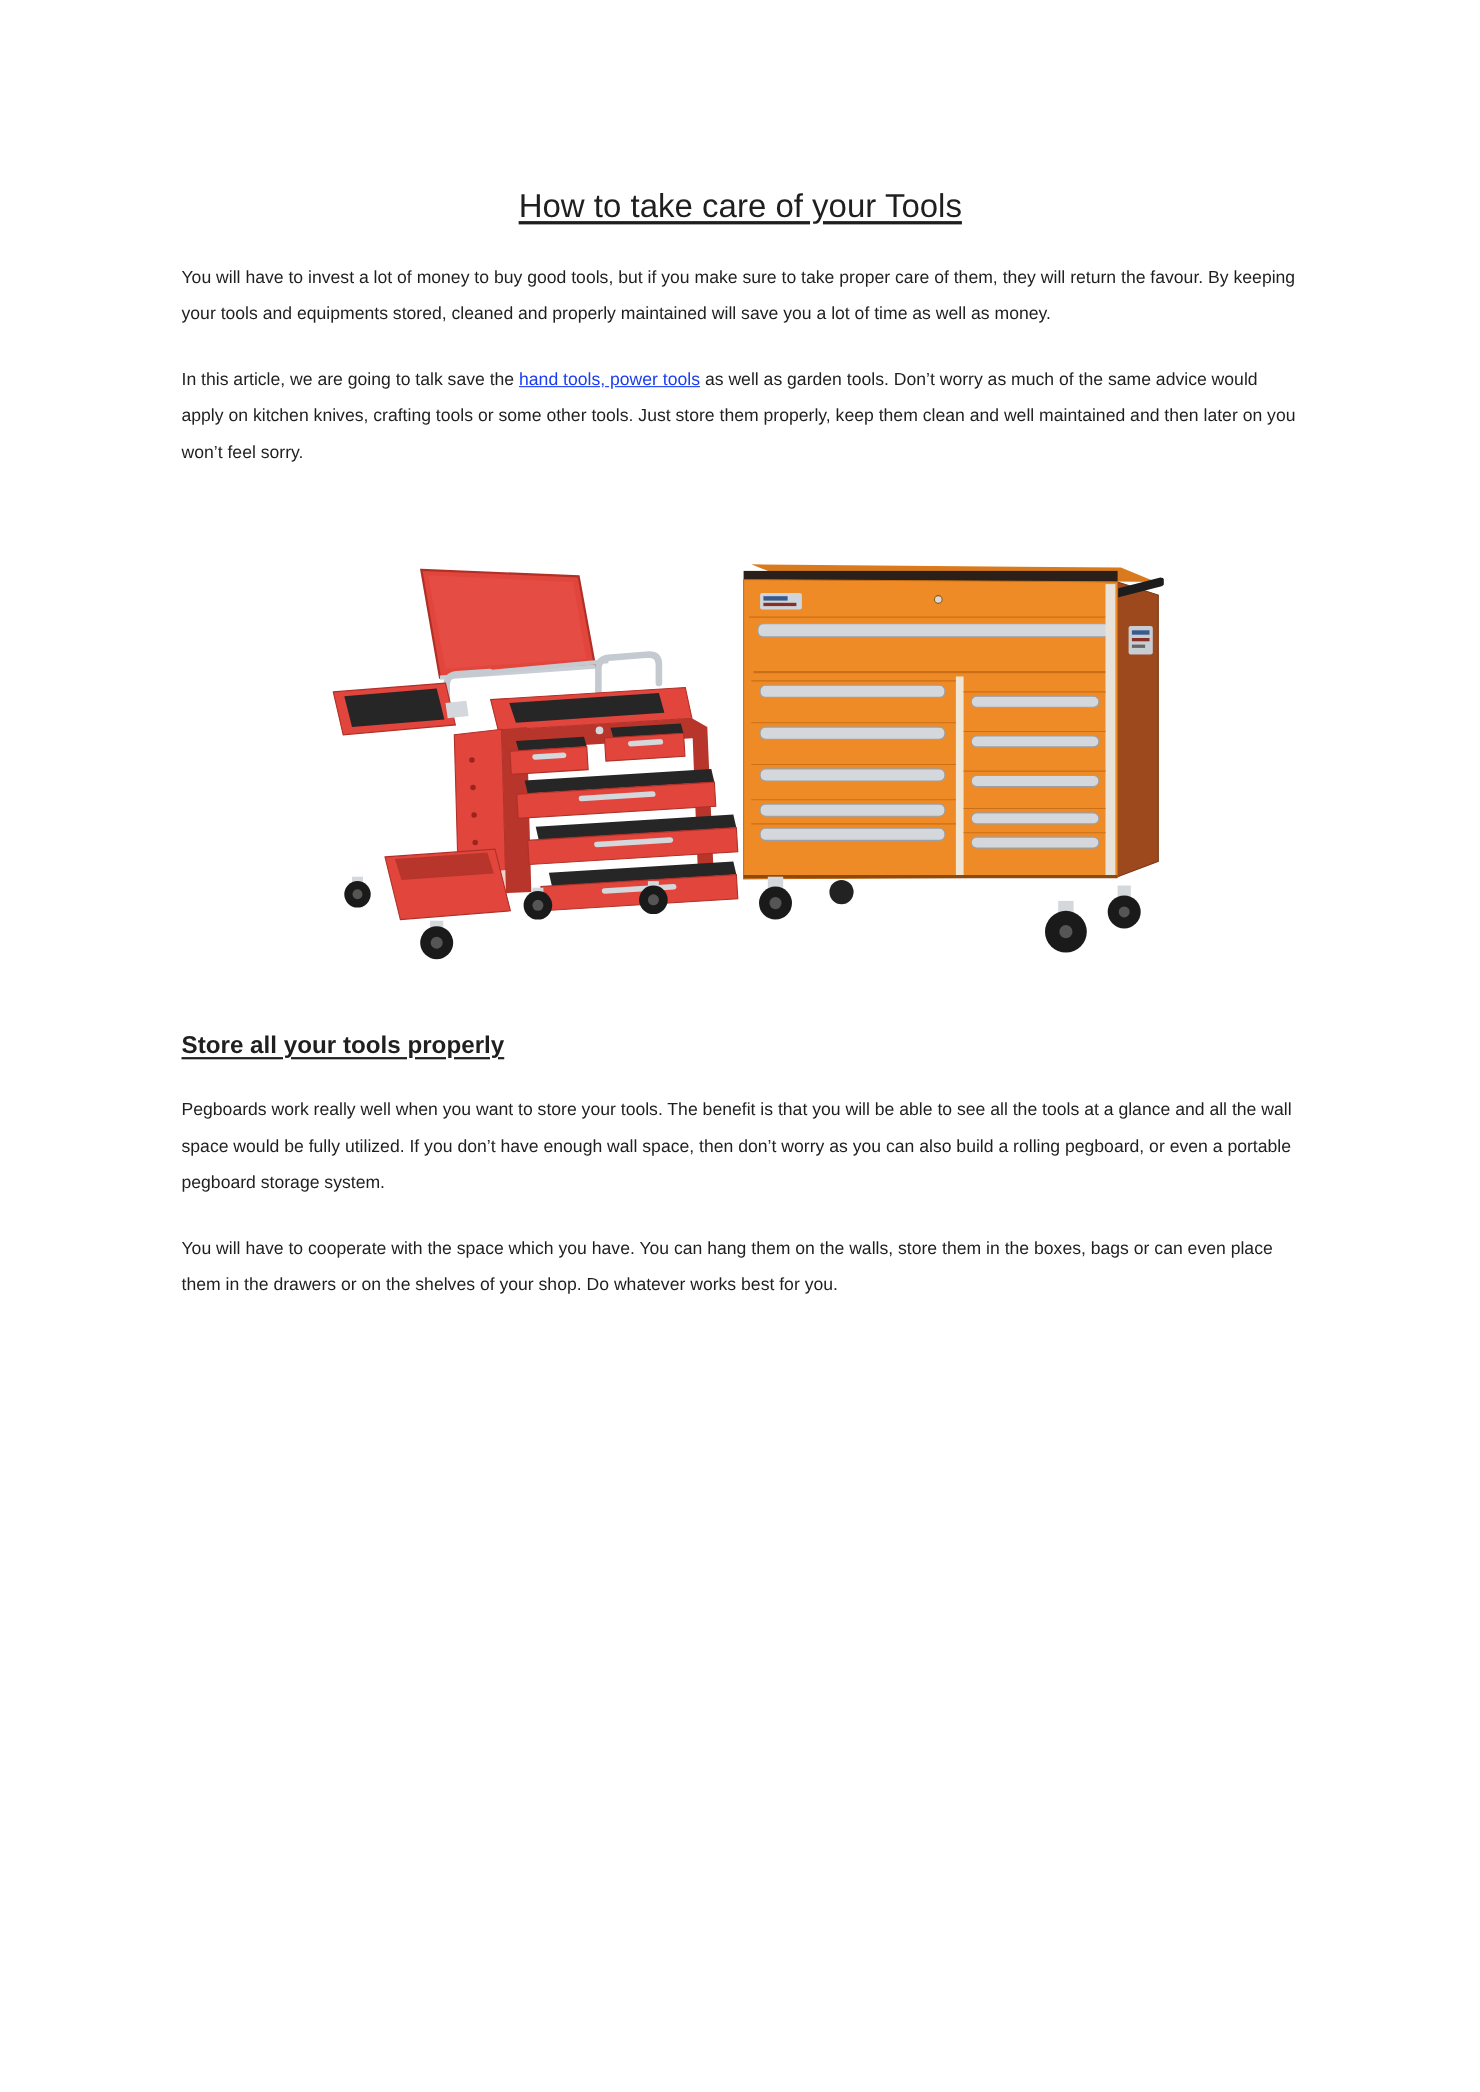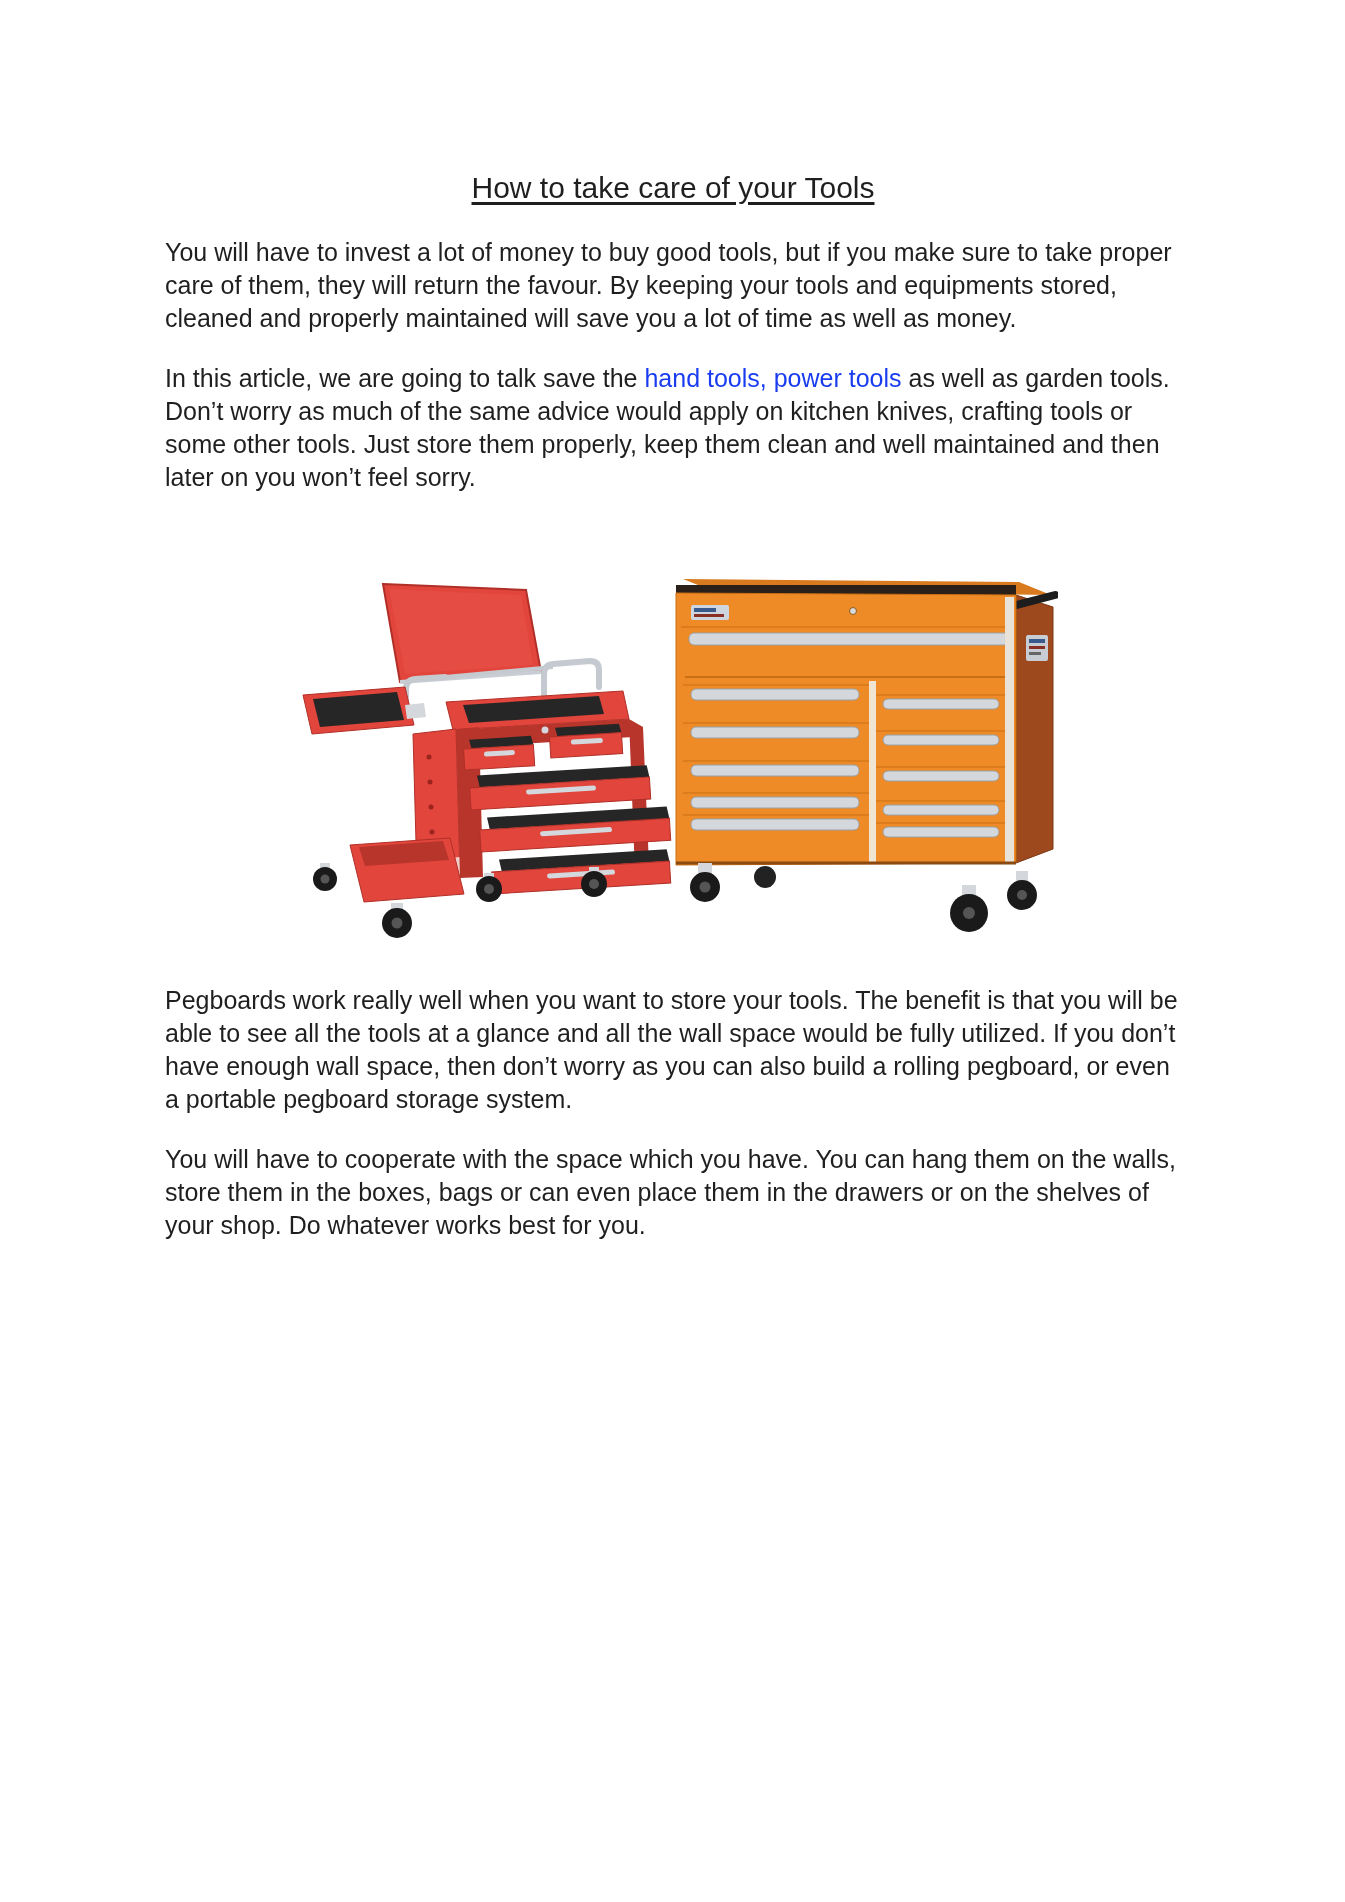--- a/index.html
+++ b/index.html
@@ -8,25 +8,25 @@
     position:relative; width:1345px; height:1500px; background:#ffffff;
     font-family:"Liberation Sans", sans-serif;
     color:var(--c-body_text, #1f1f1f);
   }
   .content { position:absolute; left:165px; top:170px; width:1016px; }
   .title {
     font-size:30px; font-weight:400; line-height:36px; margin:0;
     text-align:center; text-decoration:underline; text-underline-offset:4px;
     color:var(--c-body_text, #1f1f1f);
   }
-  p.body { font-size:25px; line-height:33px; margin:27px 0 0 0; }
+  p.body { font-size:16px; line-height:33px; margin:27px 0 0 0; }
   p.body.first { margin-top:30px; }
   a.link {
     color:var(--c-link_blue, #1a3cf0);
-    cursor:pointer;margin-top:13px;
+    text-decoration:underline; cursor:pointer;margin-top:13px;
   }
   figure.illustration { margin:83px 0 0 128px; padding:0; width:765px; height:380px; }
   h2.heading {
     font-size:22px; line-height:33px; font-weight:700; margin:42px 0 0 0;
     text-decoration:underline; text-underline-offset:4px;
   }
   
   .c-red   { fill:var(--c-cart_red, #e2453c); }
   .c-reddk { fill:var(--c-cart_red_dark, #b8352c); }
   .c-mat   { fill:var(--c-mat_black, #262626); }
@@ -203,19 +203,20 @@
 
           <g transform="translate(412,310)">
             <rect x="-7" y="-24" width="14" height="18" class="c-sil"></rect>
             <circle r="15" class="c-wheel"></circle>
               <circle r="5.5" fill="#555"></circle>
           </g>
         </g>
       </svg>
     </figure>
 
+    <h2 class="heading">Store all your tools properly</h2>
 
     <p class="body">Pegboards work really well when you want to store your tools. The benefit is that you will be able to see all the tools at a glance and all the wall space would be fully utilized. If you don’t have enough wall space, then don’t worry as you can also build a rolling pegboard, or even a portable pegboard storage system.</p>
 
     <p class="body">You will have to cooperate with the space which you have. You can hang them on the walls, store them in the boxes, bags or can even place them in the drawers or on the shelves of your shop. Do whatever works best for you.</p>
 
   </div>
 </div>
 
 </body></html>

